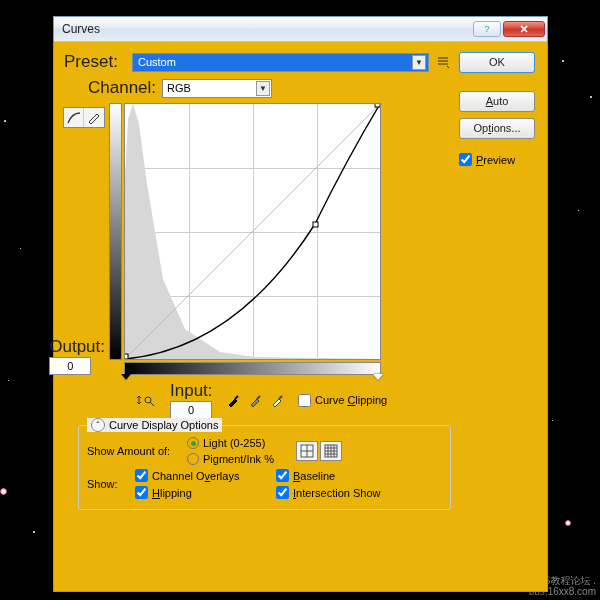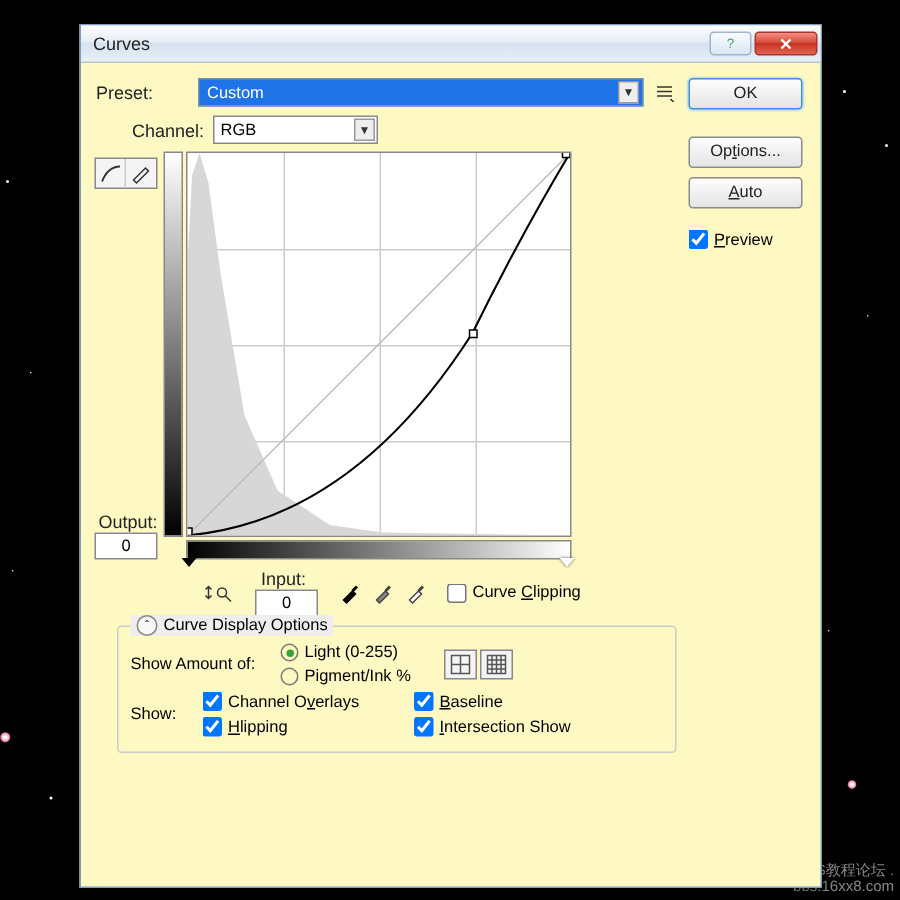--- a/index.html
+++ b/index.html
@@ -9,31 +9,31 @@
     background: #000;
     font-family: "Segoe UI", Tahoma, sans-serif;
     font-size: 11px; color: #000;
     overflow: hidden; position: relative;
   }
   .star { position: absolute; background: #fff; border-radius: 50%; }
   .starL { position: absolute; border-radius: 50%; background: radial-gradient(circle,#fff 20%,#f8a 55%,transparent 80%); }
   .wm { position: absolute; right: 4px; bottom: 3px; font-size: 10px; color: #888; text-align: right; line-height: 11px; }
 
   .dlg { position: absolute; left: 53px; top: 16px; width: 495px; height: 576px;
-         background: #fef9c3; border: 1px solid #7c9dc0; box-shadow: 0 0 6px rgba(0,0,0,0.5); }
+         background: #eab308; border: 1px solid #7c9dc0; box-shadow: 0 0 6px rgba(0,0,0,0.5); }
   .titlebar { height: 25px; background: linear-gradient(#fdfefe,#e6edf5 45%,#d6e2ef 50%,#e7eff7);
               border-bottom: 1px solid #b6c6d8; display: flex; align-items: center; padding: 0 2px 0 8px; }
   .titlebar .title { flex: 1; font-size: 12px; color: #222; }
   .winbtn { width: 28px; height: 16px; margin-left: 2px; border-radius: 3px; border: 1px solid #9fb5cd; background: linear-gradient(#f7fbff,#dbe7f3); display: flex; align-items: center; justify-content: center; font-size: 9px; color: #4a6; }
   .winbtn.close { width: 42px; background: linear-gradient(#f39081,#d74d3d 45%,#c63222 50%,#e2644f); border-color:#a33; color:#fff; font-weight:bold; font-size:11px;}
   .content { display: flex; padding: 10px 10px 6px 10px; gap: 8px; }
   .leftcol { flex: 1; }
   .rightcol { width: 78px; }
   .row { display: flex; align-items: center; gap: 6px; margin-bottom: 6px; }
-  .label { font-size: 12px; color: #222; }
+  .label { font-size: 17px; color: #222; }
   .preset-combo { flex: 1; height: 19px; background: #1e74e6; color: #fff; border: 1px solid #7a8fa8; display: flex; align-items: center; padding-left: 5px; position: relative; margin-left: 20px; }
   .preset-combo .arrw { position:absolute; right:2px; top:1px; width:14px; height:15px; background:#eee; border:1px solid #999; display:flex; align-items:center; justify-content:center; font-size:8px; color:#333;}
   .preset-menu { width:16px; height:14px; display:flex; align-items:center; justify-content:center; }
   .chanrow { margin-left: 24px; display:flex; align-items:center; gap:6px; margin-bottom:5px;}
   .combo { height: 19px; width: 110px; background:#fff; border:1px solid #888; display:flex; align-items:center; padding-left:4px; position:relative;}
   .combo .arrw { position:absolute; right:1px; top:1px; width:14px; height:15px; background:#eee; border:1px solid #999; display:flex; align-items:center; justify-content:center; font-size:8px; color:#333;}
   .midrow { display:flex; }
   .toolcol { width: 45px; display:flex; flex-direction:column; align-items:flex-end; padding-right:4px; gap:2px; padding-top:4px;}
   .toolbtn { width:22px; height:20px; border:1px solid #888; background:#f4f4f4; display:flex; align-items:center; justify-content:center; }
   .toolpair { display:flex; border:1px solid #888; background:#f4f4f4;}
@@ -274,22 +274,22 @@
               </label>
           </div>
         </div>
       </div>
     </div>
 
     <div class="rightcol">
       <div class="btn default"><span>OK</span></div>
       <div style="height:6px"></div>
       <div style="height:6px"></div>
+      <div class="btn"><span class="u">A</span><span>uto</span></div>
       <div class="btn"><span>Op</span><span class="u">t</span><span>ions...</span></div>
-      <div class="btn"><span class="u">A</span><span>uto</span></div>
       <div style="height:8px"></div>
       <label class="chk">
           <input type="checkbox" checked="" style="">
           <span><span class="u">P</span><span>review</span></span>
         </label>
     </div>
   </div>
 </div>
 
 </body></html>

